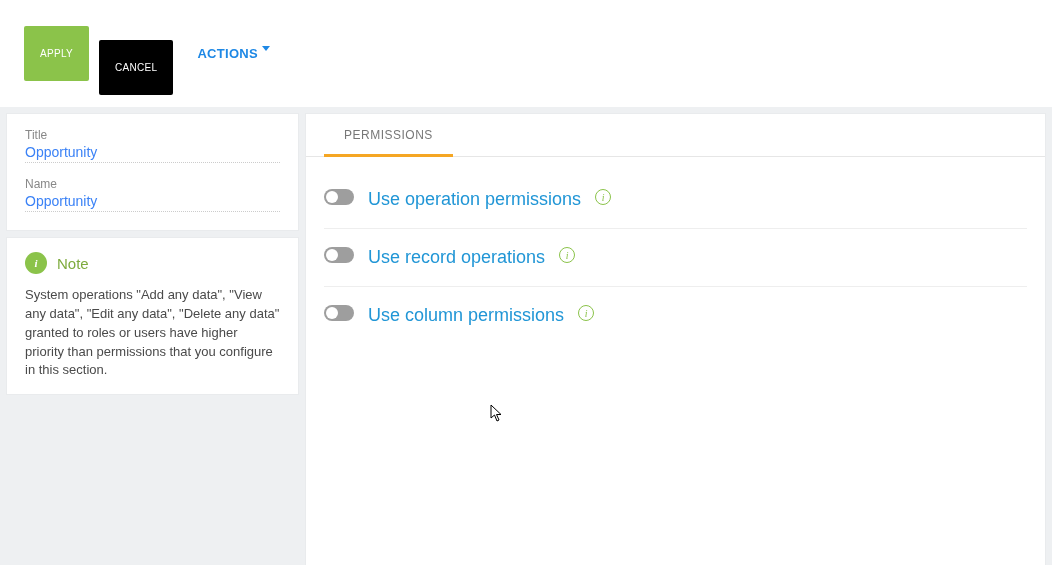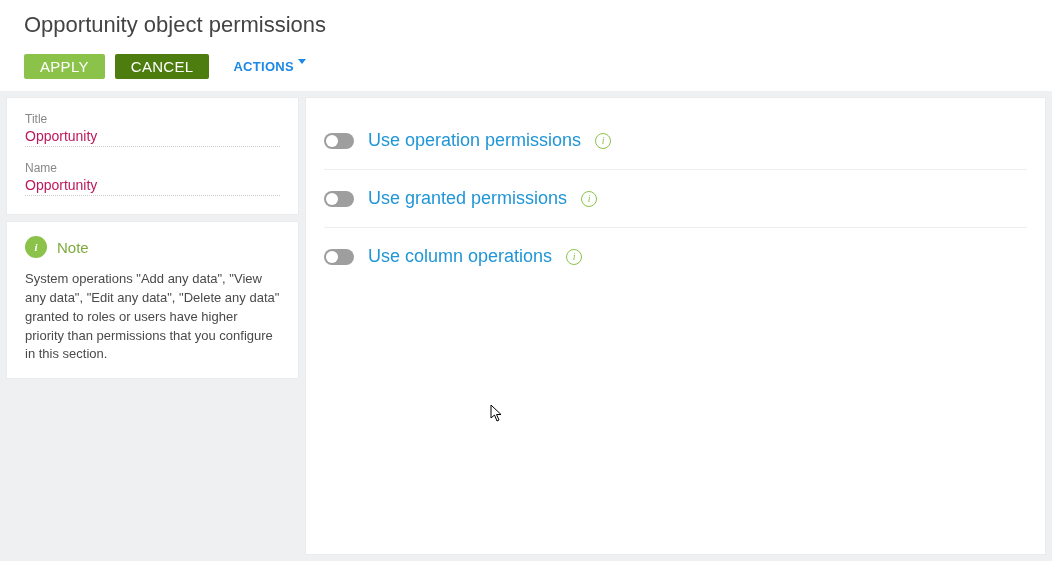--- a/index.html
+++ b/index.html
@@ -14,29 +14,29 @@
     .header-area { padding: 12px 24px 0 24px; }
     .page-title {
       font-size: 22px;
       font-weight: 300;
       color: #444;
       margin-bottom: 16px;
     }
     .action-bar { display: flex; gap: 10px; align-items: center; margin-bottom: 12px; }
     .btn {
       border: none;
-      padding: 4px 16px;
-      font-size: 15px;
+      padding: 22px 16px;
+      font-size: 10px;
       cursor: pointer;
       border-radius: 2px;
       color: #fff;
       letter-spacing: 0.3px;
     }
     .btn-apply { background: #8bc34a; }
-    .btn-cancel { background: #4d7c0f; }
+    .btn-cancel { background: #000000; margin-top: 28px; }
     .actions-link {
       color: #1e88e5;
       font-size: 13px;
       cursor: pointer;
       margin-left: 14px;
       display: inline-flex;
       align-items: flex-start;
       gap: 4px;
       letter-spacing: 0.3px;
       font-weight: bold;
@@ -49,21 +49,21 @@
       border-top: 5px solid #1e88e5;
     }
     .layout { display: flex; height: calc(565px - 95px); background: #eef0f2; padding: 6px; gap: 6px; }
     .side-panel { width: 293px; display: flex; flex-direction: column; gap: 6px; }
     .card { background: #fff; padding: 14px 18px; border: 1px solid #e9ebed; }
     .field { margin-bottom: 14px; }
     .field:last-child { margin-bottom: 4px; }
     .field-label { font-size: 12px; color: #888; margin-bottom: 2px; }
     .field-value {
       font-size: 14px;
-      color: #be185d;
+      color: #3b82f6;
       padding-bottom: 2px;
       border-bottom: 1px dotted #ccc;
     }
     .note-header { display: flex; align-items: center; gap: 10px; margin-bottom: 12px; }
     .note-icon {
       width: 22px; height: 22px;
       border-radius: 50%;
       background: #8bc34a;
       color: #fff;
       display: flex; align-items: center; justify-content: center;
@@ -81,21 +81,21 @@
       font-size: 12px;
       color: #777;
       letter-spacing: 0.5px;
       padding: 14px 20px 12px 20px;
       cursor: pointer;
     }
     .tab-active { border-bottom: 3px solid #f5a623; margin-bottom: -1px; }
     .perm-list { padding: 14px 18px 0 18px; }
     .perm-row {
       display: flex;
-      align-items: center;
+      align-items: flex-start;
       gap: 14px;
       padding: 18px 0;
       border-bottom: 1px solid #eee;
     }
     .perm-row:last-child { border-bottom: none; }
     .toggle {
       width: 30px; height: 16px;
       background: #9e9e9e;
       border-radius: 8px;
       position: relative;
@@ -135,21 +135,20 @@
       top: 404px;
       font-size: 15px;
       color: #000;
       pointer-events: none;
     }
   </style>
 </head>
 <body>
 
 <div class="header-area">
-  <h1 class="page-title">Opportunity object permissions</h1>
   <div class="action-bar">
     <button class="btn btn-apply">APPLY</button>
     <button class="btn btn-cancel">CANCEL</button>
     <span class="actions-link">
       <span>ACTIONS</span>
       <span class="chevron-down-icon"></span>
     </span>
   </div>
 </div>
 
@@ -168,34 +167,37 @@
     <div class="card">
       <div class="note-header">
         <span class="note-icon">i</span>
         <span class="note-title">Note</span>
       </div>
       <div class="note-body">System operations "Add any data", "View any data", "Edit any data", "Delete any data" granted to roles or users have higher priority than permissions that you configure in this section.</div>
     </div>
   </div>
 
   <div class="main-panel">
+    <div class="tabs">
+      <span class="tab tab-active">PERMISSIONS</span>
+    </div>
     <div class="perm-list">
       <div class="perm-row">
         <span class="toggle"></span>
         <span class="perm-label">Use operation permissions</span>
         <span class="info-icon">i</span>
       </div>
       <div class="perm-row">
         <span class="toggle"></span>
-        <span class="perm-label">Use granted permissions</span>
+        <span class="perm-label">Use record operations</span>
         <span class="info-icon">i</span>
       </div>
       <div class="perm-row">
         <span class="toggle"></span>
-        <span class="perm-label">Use column operations</span>
+        <span class="perm-label">Use column permissions</span>
         <span class="info-icon">i</span>
       </div>
     </div>
   </div>
 </div>
 
 <svg class="cursor-icon" width="14" height="18" viewBox="0 0 14 18">
   <path d="M1 1 L1 14 L4.5 11 L7 17 L9 16 L6.5 10.5 L11 10.5 Z" fill="#fff" stroke="#000" stroke-width="1"></path>
 </svg>
 

